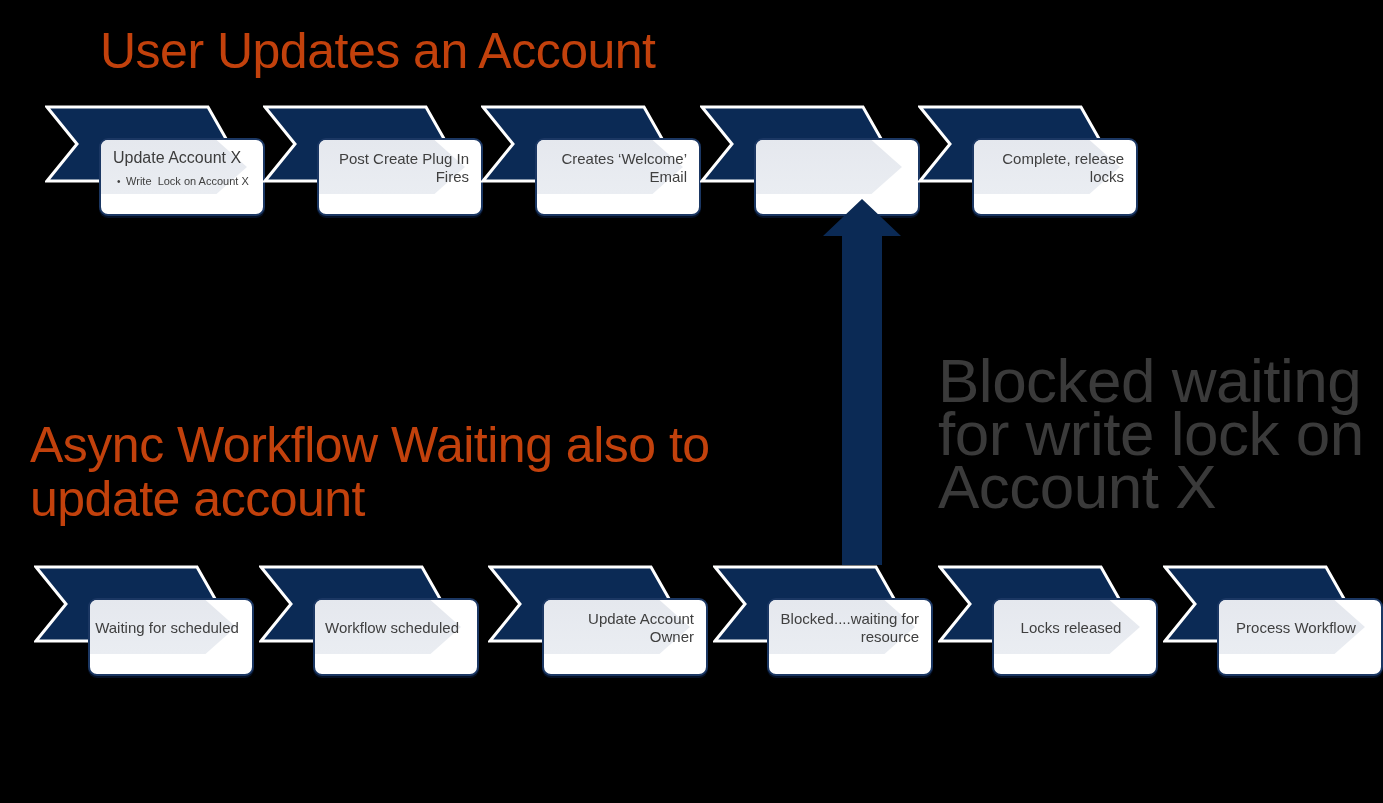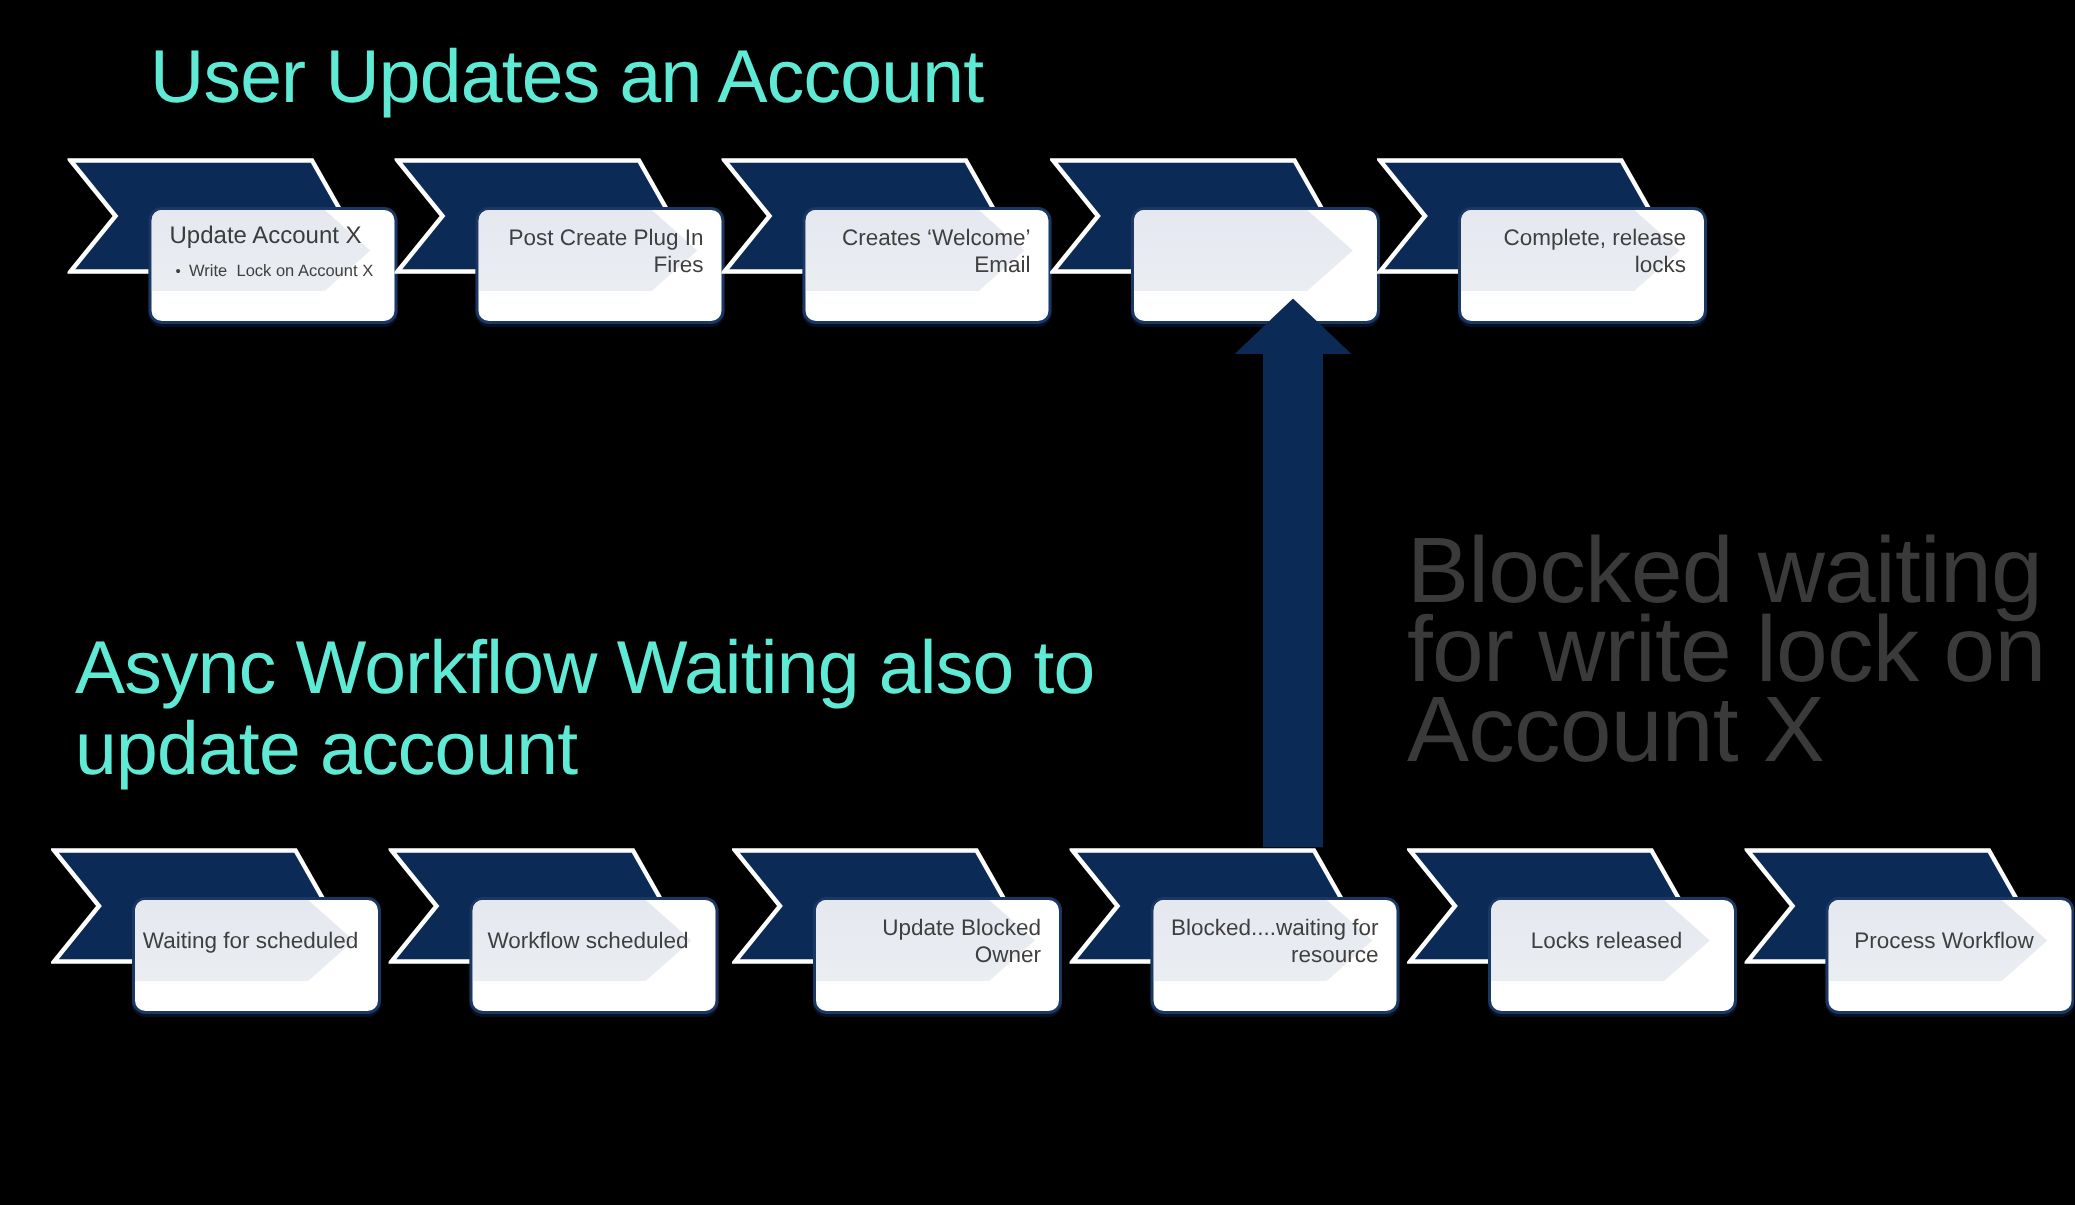--- a/index.html
+++ b/index.html
@@ -1,25 +1,25 @@
 <!DOCTYPE html>
 <html><head>
 <meta charset="utf-8">
 <style>
   html,body{margin:0;padding:0;}
   body{
     width:1383px;height:803px;position:relative;background:#000;
     font-family:"Liberation Sans", sans-serif;overflow:hidden;
   }
   .slide-title{
-    position:absolute;color:#5eead4;font-weight:300;
+    position:absolute;color:#c2410c;font-weight:300;
     font-size:50px;line-height:54px;white-space:pre-line;letter-spacing:-.5px;
   }
   #title-top{left:100px;top:24px;}
-  #title-bottom{left:30px;top:418px;margin-left:20px;}
+  #title-bottom{left:30px;top:418px;}
   #annotation{left:938px;top:354px;font-size:62px;line-height:53px;color:#3a3a3a;}
   .step{position:absolute;width:240px;height:160px;}
   .chev{position:absolute;left:0;top:0;width:186px;height:78px;}
   .card{
     position:absolute;left:54px;top:20px;width:162px;height:74px;
     background:#fff;border:2px solid #1b3763;border-radius:9px;
     box-shadow:0 2px 0 rgba(10,30,65,.55);overflow:hidden;margin-top:13px;
   }
   .card-accent{
     position:absolute;left:0;top:0;width:152px;height:54px;
@@ -126,21 +126,21 @@
     <div class="card-accent"></div>
     <div class="card-text">Workflow scheduled</div>
   </div>
 </div>
 <div class="step" style="left:488px;top:565px">
   <svg class="chev" viewBox="0 0 186 78">
       <use href="#chev-shape"></use>
     </svg>
   <div class="card">
     <div class="card-accent"></div>
-    <div class="card-text">Update Blocked Owner</div>
+    <div class="card-text">Update Account Owner</div>
   </div>
 </div>
 <div class="step" style="left:713px;top:565px">
   <svg class="chev" viewBox="0 0 186 78">
       <use href="#chev-shape"></use>
     </svg>
   <div class="card">
     <div class="card-accent"></div>
     <div class="card-text">Blocked....waiting for resource</div>
   </div>

